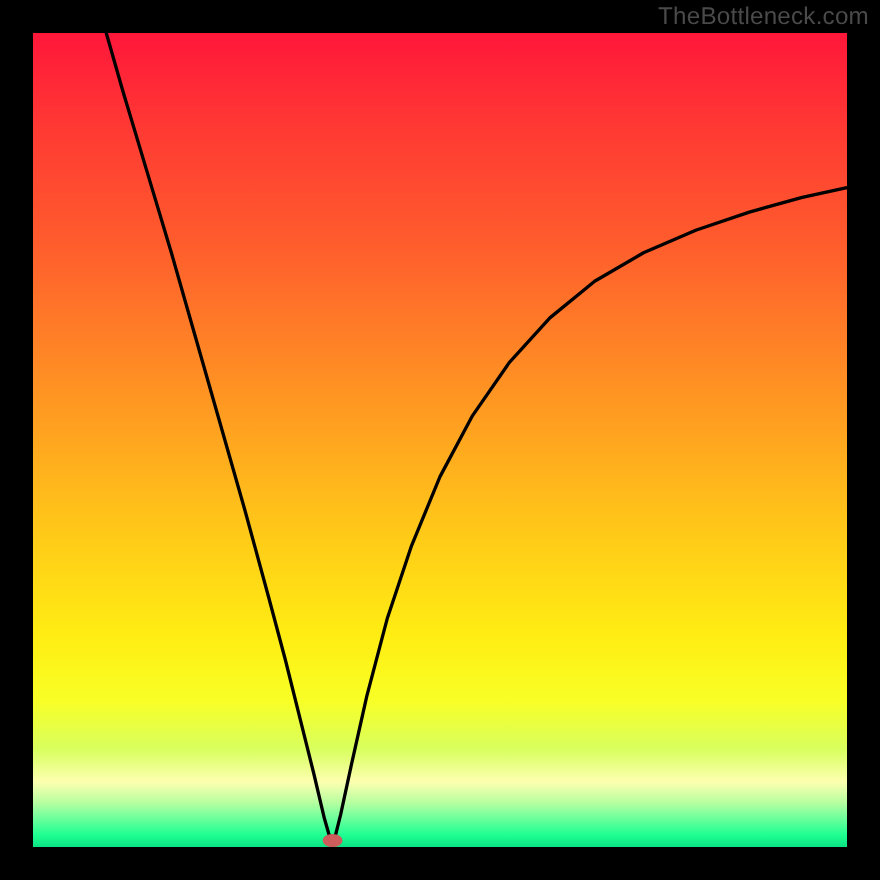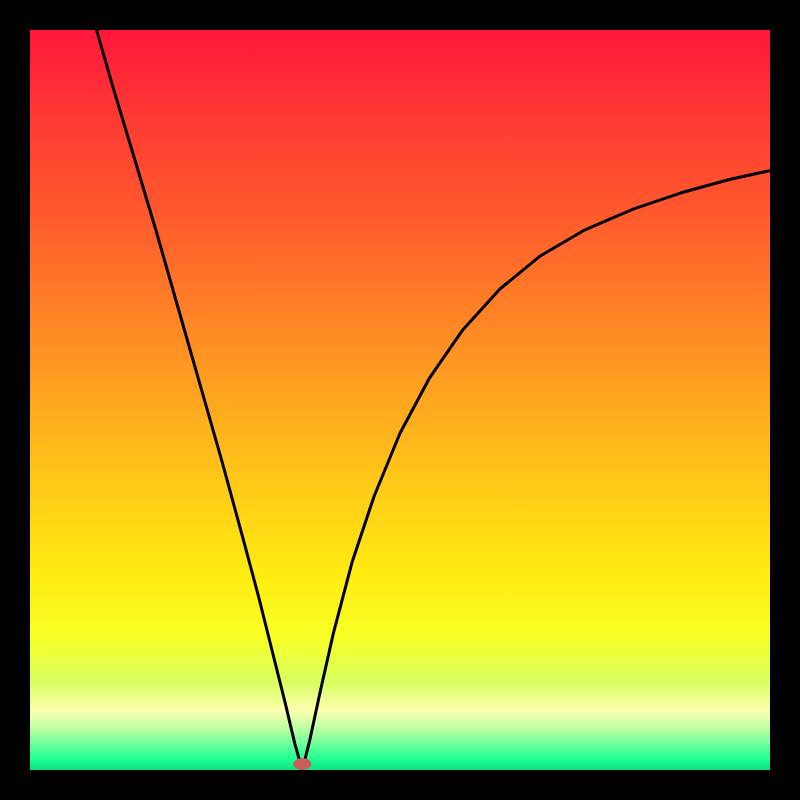--- a/index.html
+++ b/index.html
@@ -28,20 +28,21 @@
     z-index: 5;
   }
   svg {
     display: block;
   }
 </style>
 </head>
 <body>
 
 <div class="frame">
+  <div class="watermark">TheBottleneck.com</div>
   <svg id="plot" width="800" height="800" viewBox="0 0 800 800">
     <defs>
       <linearGradient id="bg-grad" x1="0" y1="0" x2="0" y2="1">
           <stop offset="0.00%" stop-color="#ff173a"></stop>
           <stop offset="12.00%" stop-color="#ff3a33"></stop>
           <stop offset="25.00%" stop-color="#ff5a2d"></stop>
           <stop offset="38.00%" stop-color="#ff8126"></stop>
           <stop offset="50.00%" stop-color="#ffa61f"></stop>
           <stop offset="62.00%" stop-color="#ffcb18"></stop>
           <stop offset="74.00%" stop-color="#ffed12"></stop>

